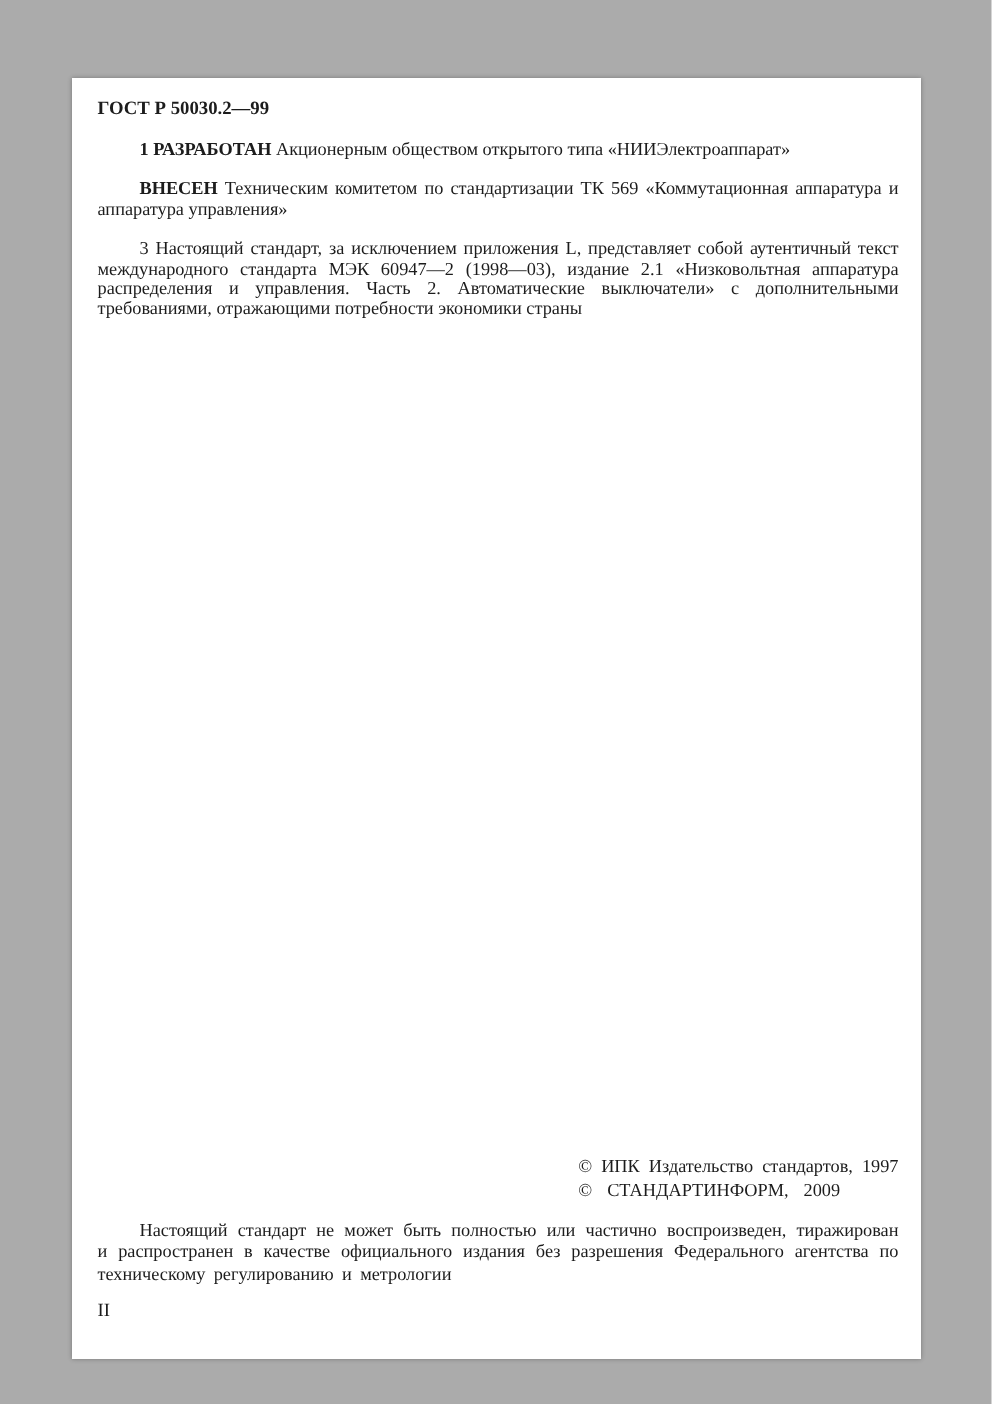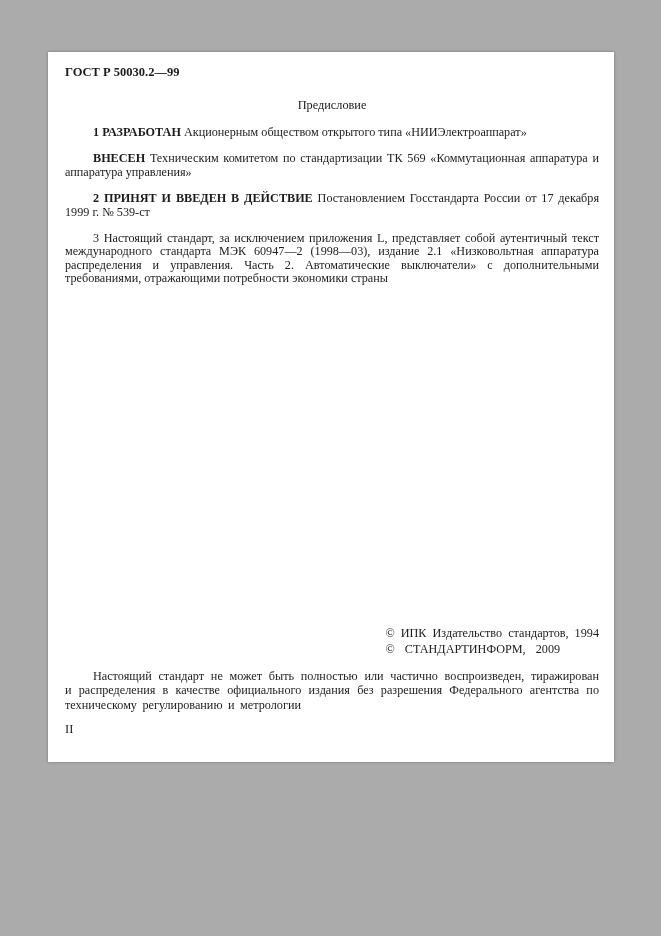--- a/index.html
+++ b/index.html
@@ -13,21 +13,21 @@
   .canvas {
     position: relative;
     width: 661px;
     height: 936px;
   }
   .page {
     position: absolute;
     left: 48px;
     top: 52px;
     width: 566px;
-    height: 710px;
+    height: 854px;
     background: #ffffff;
     box-shadow: 0 0 3px rgba(0,0,0,0.3);
     padding: 13px 15px 26px 17px;
     display: flex;
     flex-direction: column;
   }
   .doc-header {
     font-weight: bold;
     font-size: 12.5px;
     line-height: 14px;
@@ -70,34 +70,32 @@
   }
 </style>
 </head>
 <body style="background: rgb(171, 171, 171); color: rgb(28, 28, 28);">
 
 <div class="canvas">
   <div class="page" style="background: rgb(255, 255, 255);">
 
     <div class="doc-header">ГОСТ Р 50030.2—99</div>
 
-    <div class="doc-title">Предисловие</div>
 
     <div class="paragraphs">
         <p class="para"><span class="b">1 РАЗРАБОТАН</span><span> Акционерным обществом открытого типа «НИИЭлектроаппарат»</span></p>
         <p class="para"><span class="b">ВНЕСЕН</span><span> Техническим комитетом по стандартизации ТК 569 «Коммутационная аппаратура и аппаратура управления»</span></p>
-        <p class="para"><span class="b">2 ПРИНЯТ И ВВЕДЕН В ДЕЙСТВИЕ</span><span> Постановлением Госстандарта России от 17 декабря 1999 г. № 539-ст</span></p>
         <p class="para"><span>3 Настоящий стандарт, за исключением приложения L, представляет собой аутентичный текст международного стандарта МЭК 60947—2 (1998—03), издание 2.1 «Низковольтная аппаратура распределения и управления. Часть 2. Автоматические выключатели» с дополнительными требованиями, отражающими потребности экономики страны</span></p>
       </div>
 
     <div class="spacer"></div>
 
     <div class="copyright">
-      <div class="line1">© ИПК Издательство стандартов, 1994</div>
+      <div class="line1">© ИПК Издательство стандартов, 1997</div>
       <div class="line2">© СТАНДАРТИНФОРМ, 2009</div>
     </div>
 
-    <p class="restriction">Настоящий стандарт не может быть полностью или частично воспроизведен, тиражирован и распределения в качестве официального издания без разрешения Федерального агентства по техническому регулированию и метрологии</p>
+    <p class="restriction">Настоящий стандарт не может быть полностью или частично воспроизведен, тиражирован и распространен в качестве официального издания без разрешения Федерального агентства по техническому регулированию и метрологии</p>
 
     <div class="page-number">II</div>
 
   </div>
 </div>
 
 </body></html>

